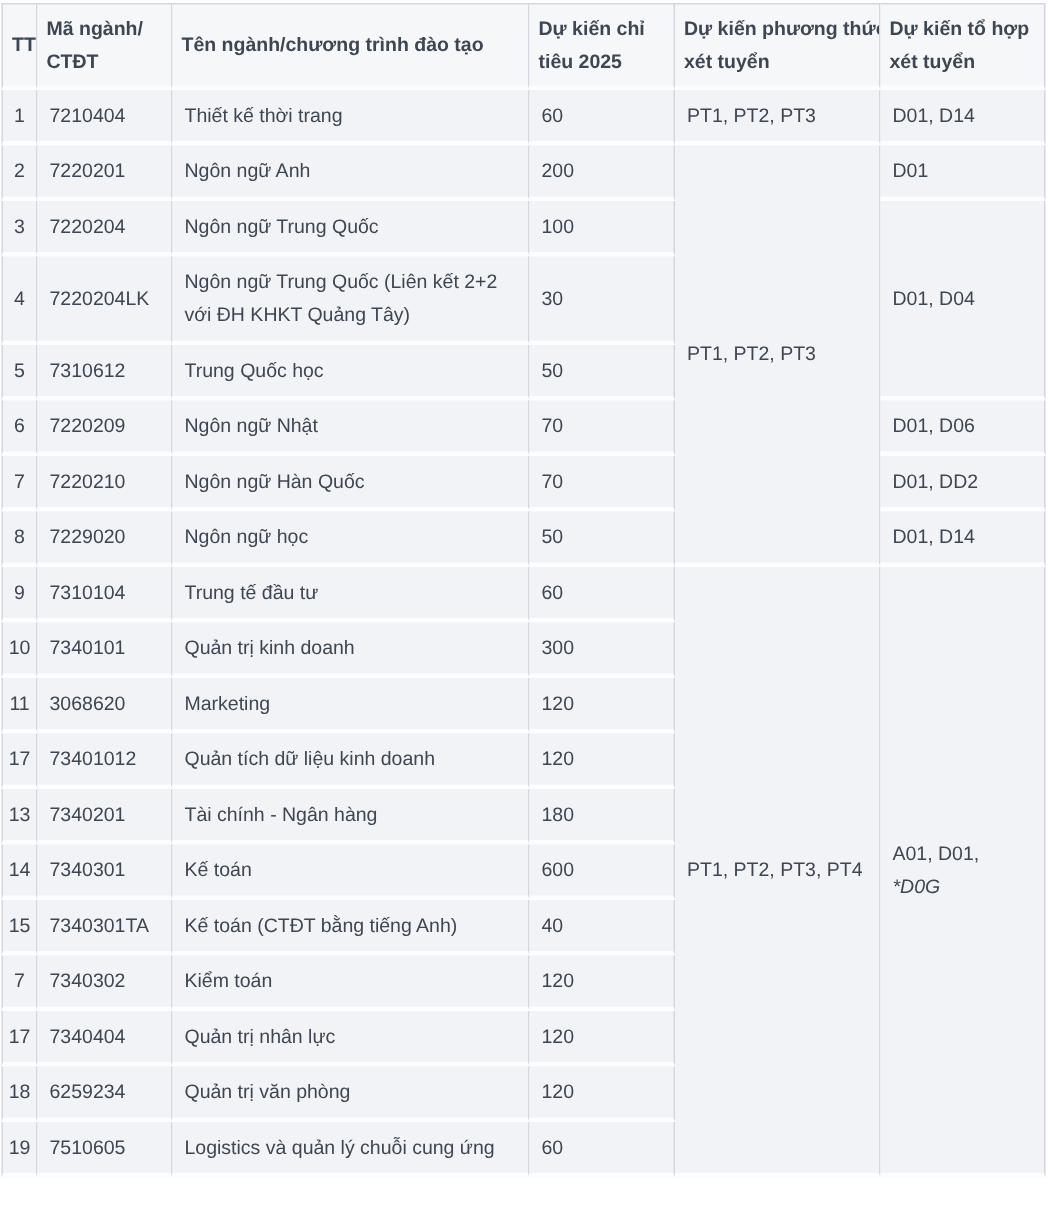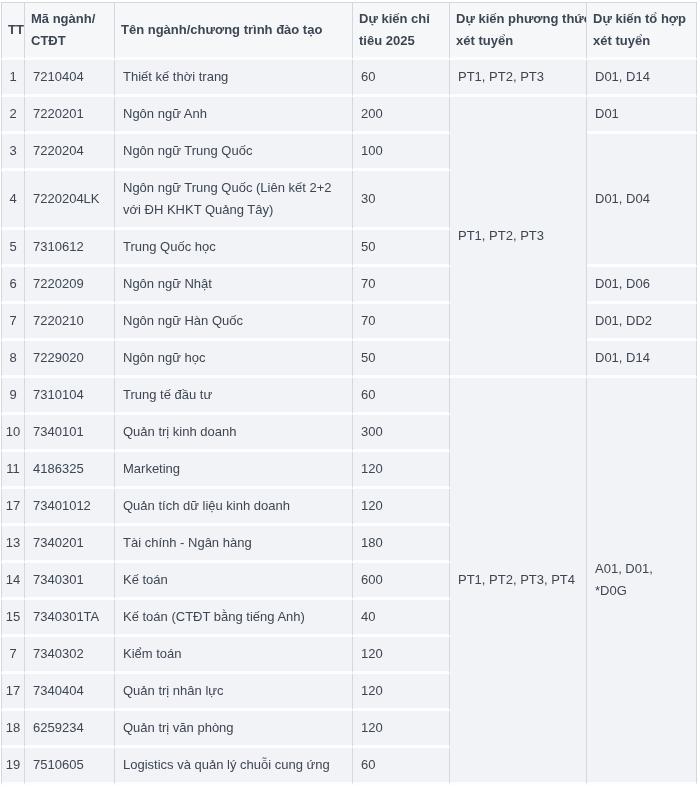--- a/index.html
+++ b/index.html
@@ -32,21 +32,21 @@
   th {
     background: #f6f7f9;
     border-top: 1px solid #d4d8de;
     font-weight: bold;
     padding: 5px 6px;
   }
   th:first-child, td:first-child { border-left: 1px solid #d4d8de; }
   td.cell-tt { text-align: center; padding-left: 2px; padding-right: 2px; }
   th.head-tt { text-align: left; }
   .hline { white-space: nowrap; }
-  .combo-italic { }
+  .combo-italic { font-style: italic; }
   col.c-tt    { width: 24px; }
   col.c-code  { width: 90px; }
   col.c-name  { width: 238px; }
   col.c-quota { width: 97px; }
   col.c-method{ width: 137px; }
   col.c-combo { width: 110px; }
 </style>
 </head>
 <body>
 
@@ -151,21 +151,21 @@
         <td class="cell-combo" rowspan="11"><span>A01, D01, </span><span class="combo-italic">*D0G</span></td>
       </tr>
       <tr>
         <td class="cell-tt">10</td>
         <td class="cell-code">7340101</td>
         <td class="cell-name">Quản trị kinh doanh</td>
         <td class="cell-quota">300</td>
       </tr>
       <tr>
         <td class="cell-tt">11</td>
-        <td class="cell-code">4186325</td>
+        <td class="cell-code">3068620</td>
         <td class="cell-name">Marketing</td>
         <td class="cell-quota">120</td>
       </tr>
       <tr>
         <td class="cell-tt">17</td>
         <td class="cell-code">73401012</td>
         <td class="cell-name">Quản tích dữ liệu kinh doanh</td>
         <td class="cell-quota">120</td>
       </tr>
       <tr>

